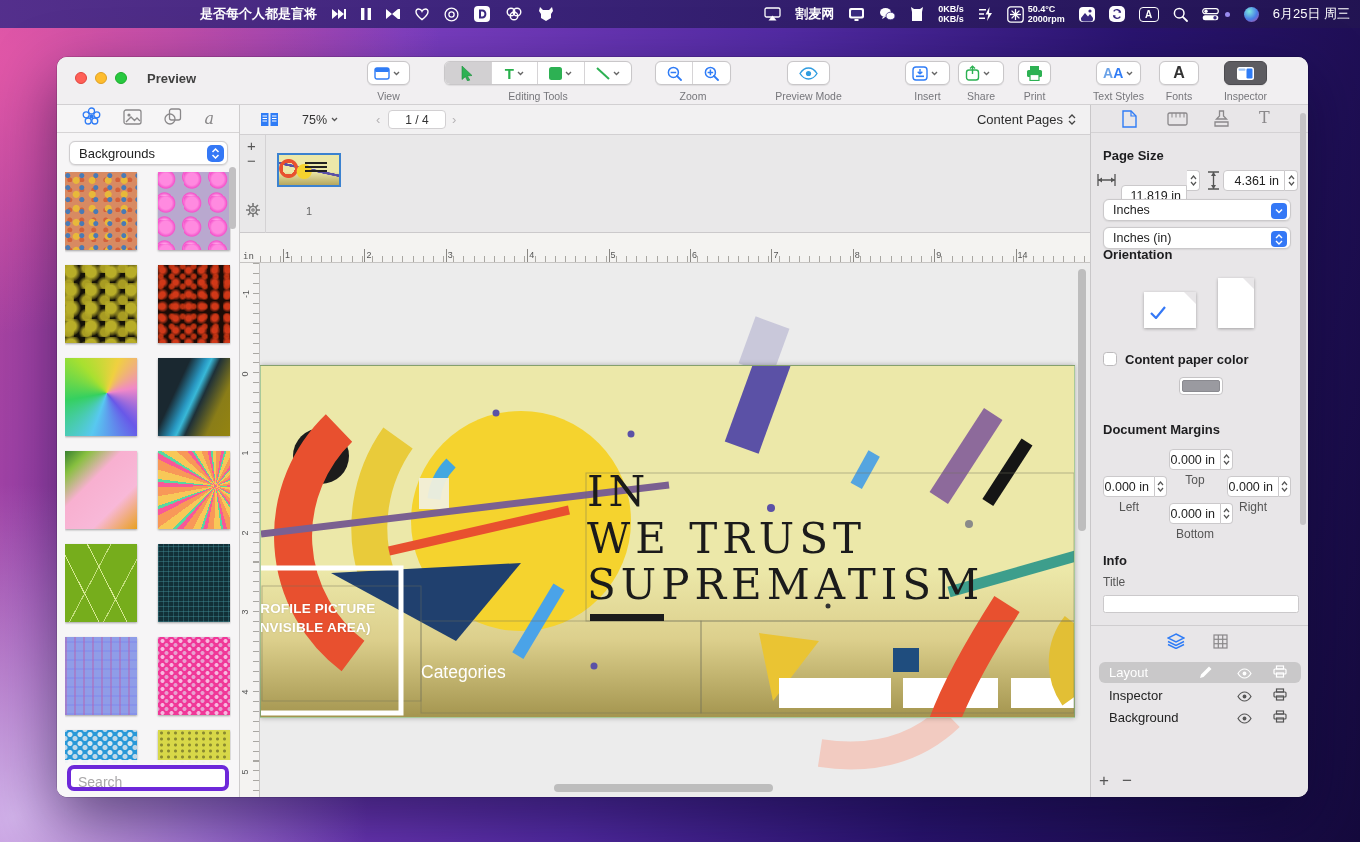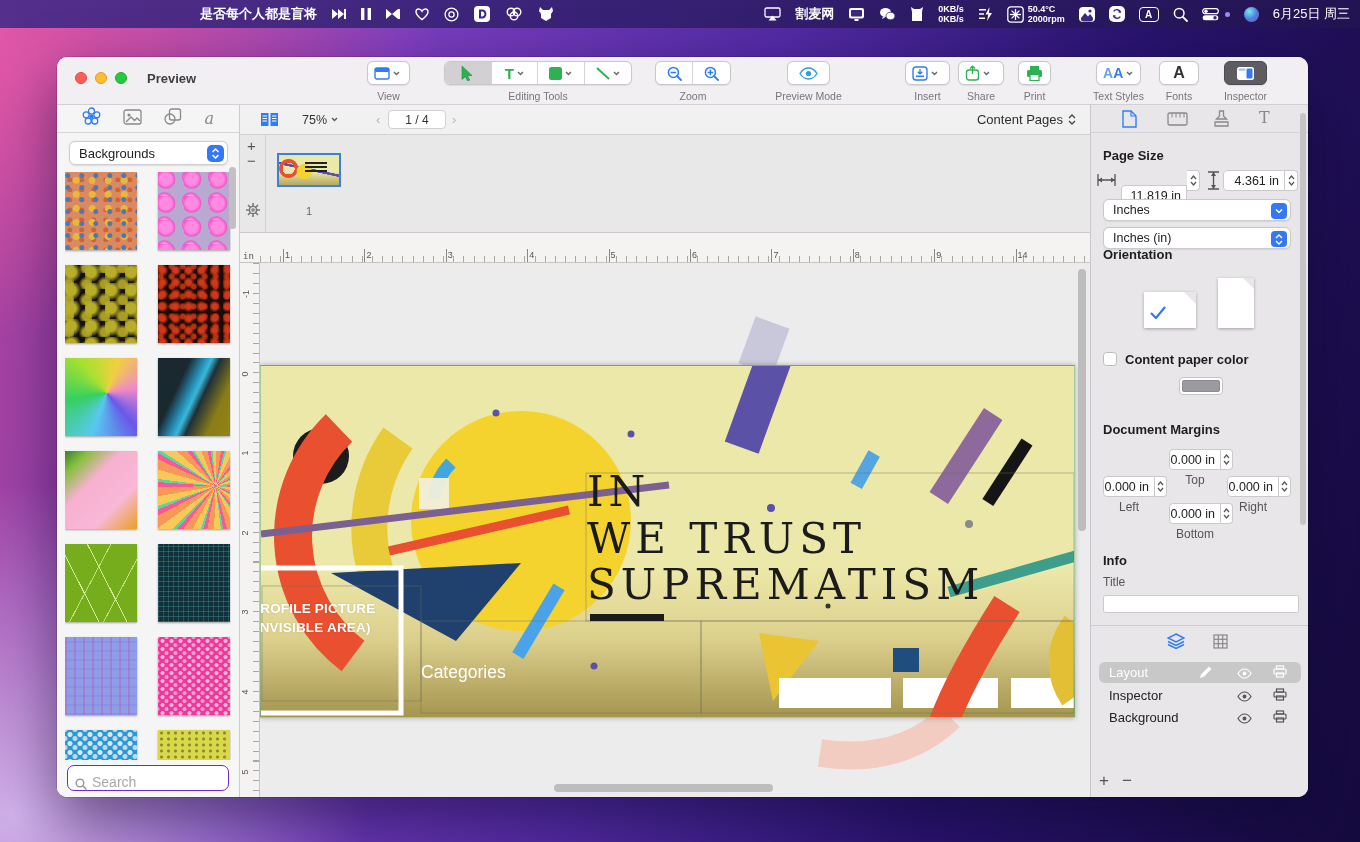--- a/index.html
+++ b/index.html
@@ -55,22 +55,22 @@
 .sb-select { position:absolute; left:12px; top:36px; width:159px; height:24px; background:#fff; border:1px solid #cfcdcf;
   border-radius:6px; display:flex; align-items:center; font-size:13px; color:#222; padding-left:9px;
   box-shadow:0 .5px 1.5px rgba(0,0,0,.1); }
 .sel-arrows { position:absolute; right:3px; top:3px; width:17px; height:17px; border-radius:5px; background:#3478f6;
   display:flex; align-items:center; justify-content:center; }
 .thumb-grid { position:absolute; left:8px; top:67px; width:166px; height:591px; display:flex; flex-wrap:wrap;
   column-gap:21px; row-gap:15px; overflow:hidden; align-content:flex-start; }
 .thumb { width:72px; height:78px; box-shadow:0 1px 2px rgba(0,0,0,.35); }
 .sb-scroll { position:absolute; right:3px; top:62px; width:7px; height:62px; background:#c2c0c2; border-radius:4px; }
 .sb-search-wrap { position:absolute; left:0; bottom:0; width:182px; height:37px; background:rgba(248,247,248,.96); }
-.sb-search { position:absolute; left:10px; top:5px; width:162px; height:26px; border:1px solid #6d28d9; border-radius:7px;
-  background:#fff; display:flex; align-items:flex-end; padding-left:7px; gap:5px; }
+.sb-search { position:absolute; left:10px; top:5px; width:162px; height:26px; border:4px solid #6d28d9; border-radius:7px;
+  background:#fff; display:flex; align-items:flex-start; padding-left:7px; gap:5px;flex-direction:column; }
 .sb-search input { border:none; outline:none; width:120px; font-size:14px; color:#333; background:transparent; }
 .sb-search input::placeholder { color:#a9a7a9; }
 
 .center { position:relative; width:850px; height:692px; background:#ececec; }
 .pagenav { position:absolute; left:0; top:0; width:850px; height:30px; background:#f2f1f2; border-bottom:1px solid #d2d0d2;
   display:flex; align-items:center; }
 .pn-zoom { position:absolute; left:62px; display:flex; align-items:center; gap:4px; font-size:12.5px; color:#333; }
 .pn-chevl { position:absolute; left:136px; color:#b5b3b5; font-size:13px; }
 .pn-field { position:absolute; left:148px; width:58px; height:19px; background:#fff; border:1px solid #d2d0d2; border-radius:4px;
   font-size:12px; color:#333; display:flex; align-items:center; justify-content:center; }

